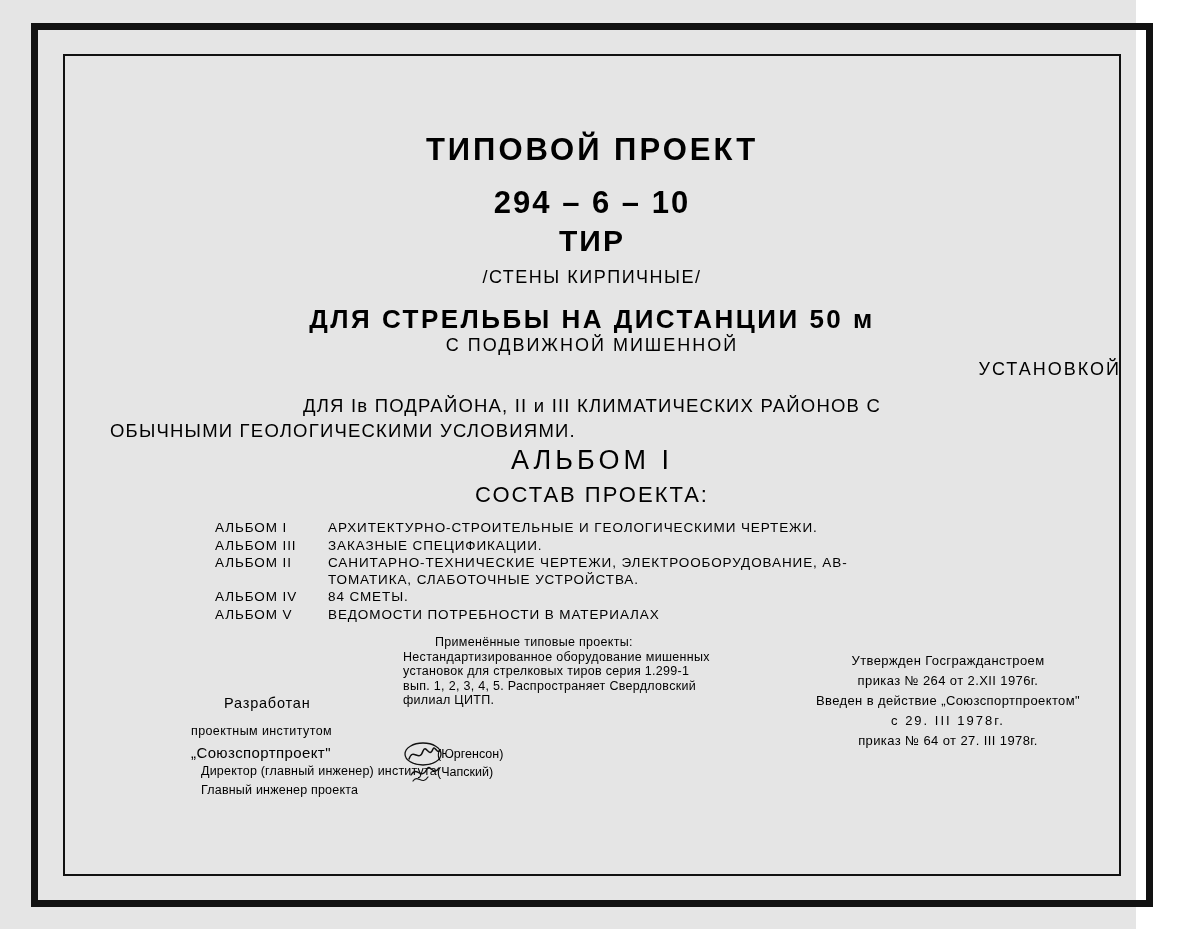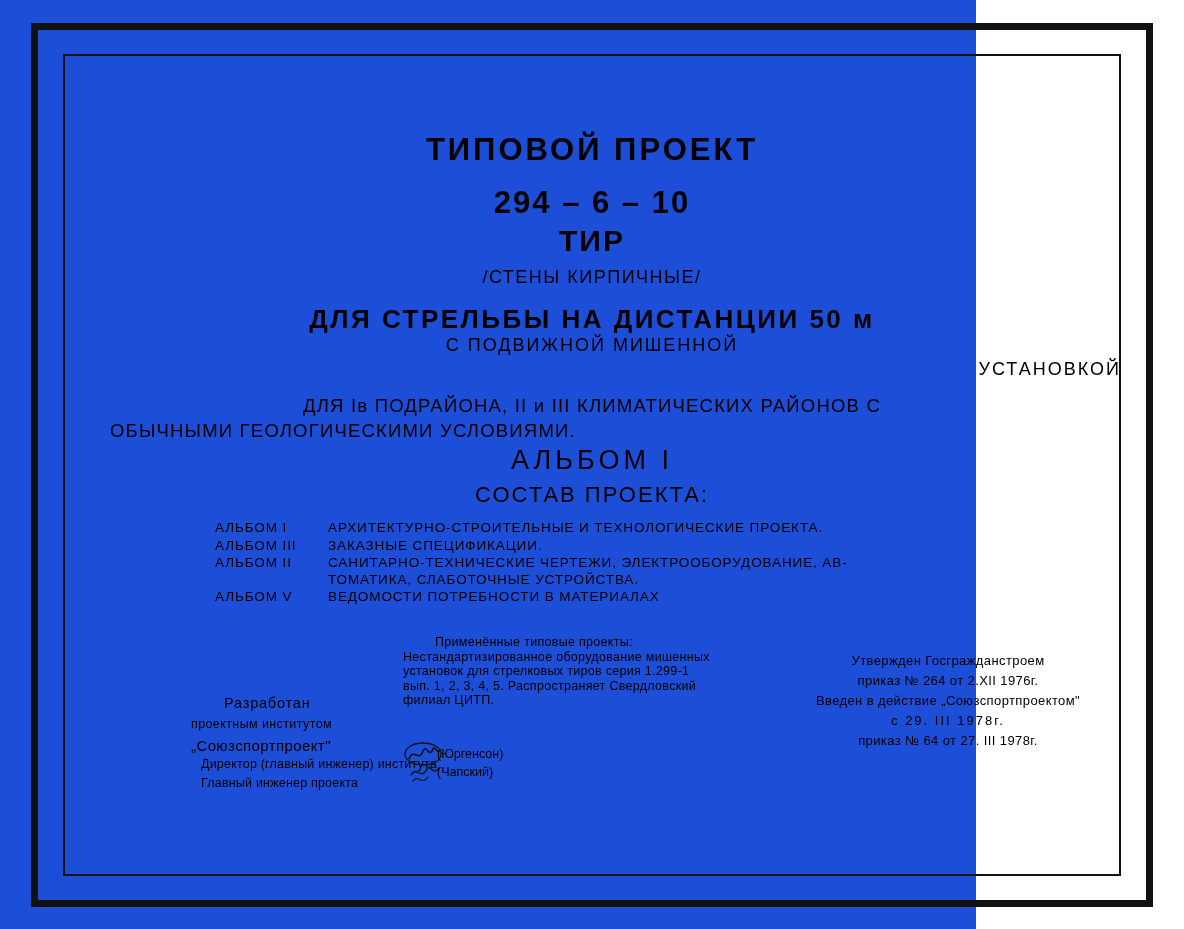--- a/index.html
+++ b/index.html
@@ -11,23 +11,23 @@
     width: 1184px;
     height: 929px;
     font-family: "Liberation Sans", sans-serif;
     color: #000000;
     overflow: hidden;
   }
   .sheet {
     position: absolute;
     left: 0;
     top: 0;
-    width: 976px;
+    width: 1136px;
     height: 929px;
-    background: #1d4ed8;
+    background: #e5e5e5;
   }
   
   .frame-outer {
     position: absolute;
     left: 31px;
     top: 23px;
     width: 1122px;
     height: 884px;
     border: 7px solid #111111;
     box-sizing: border-box;
@@ -212,21 +212,21 @@
     left: 128px;
     top: 640px;
     width: 420px;
     font-size: 13px;
     line-height: 19px;
   }
   .dev .d-razrab {
     padding-left: 33px;
     font-size: 14.5px;
     letter-spacing: 0.8px;
-    margin-bottom: 2px;
+    margin-bottom: 9px;
   }
   .dev .d-inst {
     font-size: 12.5px;
     letter-spacing: 0.4px;
   }
   .dev .d-org {
     font-size: 15px;
     letter-spacing: 0.4px;
     margin-top: 2px;
   }
@@ -280,34 +280,40 @@
     <div class="t-sub2">УСТАНОВКОЙ</div>
     <div class="t-region1">ДЛЯ Iв ПОДРАЙОНА, II и III КЛИМАТИЧЕСКИХ  РАЙОНОВ  С</div>
     <div class="t-region2">ОБЫЧНЫМИ  ГЕОЛОГИЧЕСКИМИ   УСЛОВИЯМИ.</div>
     <div class="t-album">АЛЬБОМ I</div>
     <div class="t-sostav">СОСТАВ  ПРОЕКТА:</div>
 
     <div class="album-list">
       <div class="album-row">
         <div class="album-label">АЛЬБОМ I</div>
         <div class="album-text">
-          <span class="l2">АРХИТЕКТУРНО-СТРОИТЕЛЬНЫЕ  И ТЕХНОЛОГИЧЕСКИЕ  ПРОЕКТА.</span>
+          <span class="l2">АРХИТЕКТУРНО-СТРОИТЕЛЬНЫЕ  И ГЕОЛОГИЧЕСКИМИ  ЧЕРТЕЖИ.</span>
         </div>
       </div>
       <div class="album-row">
         <div class="album-label">АЛЬБОМ III</div>
         <div class="album-text">
           <span class="l2">ЗАКАЗНЫЕ  СПЕЦИФИКАЦИИ.</span>
         </div>
       </div>
       <div class="album-row">
         <div class="album-label">АЛЬБОМ II</div>
         <div class="album-text">
           <span class="l2">САНИТАРНО-ТЕХНИЧЕСКИЕ  ЧЕРТЕЖИ, ЭЛЕКТРООБОРУДОВАНИЕ, АВ-</span>
           <span class="l2">ТОМАТИКА, СЛАБОТОЧНЫЕ  УСТРОЙСТВА.</span>
+        </div>
+      </div>
+      <div class="album-row">
+        <div class="album-label">АЛЬБОМ IV</div>
+        <div class="album-text">
+          <span class="l2">84 СМЕТЫ.</span>
         </div>
       </div>
       <div class="album-row">
         <div class="album-label">АЛЬБОМ V</div>
         <div class="album-text">
           <span class="l2">ВЕДОМОСТИ  ПОТРЕБНОСТИ  В  МАТЕРИАЛАХ</span>
         </div>
       </div>
     </div>
 

